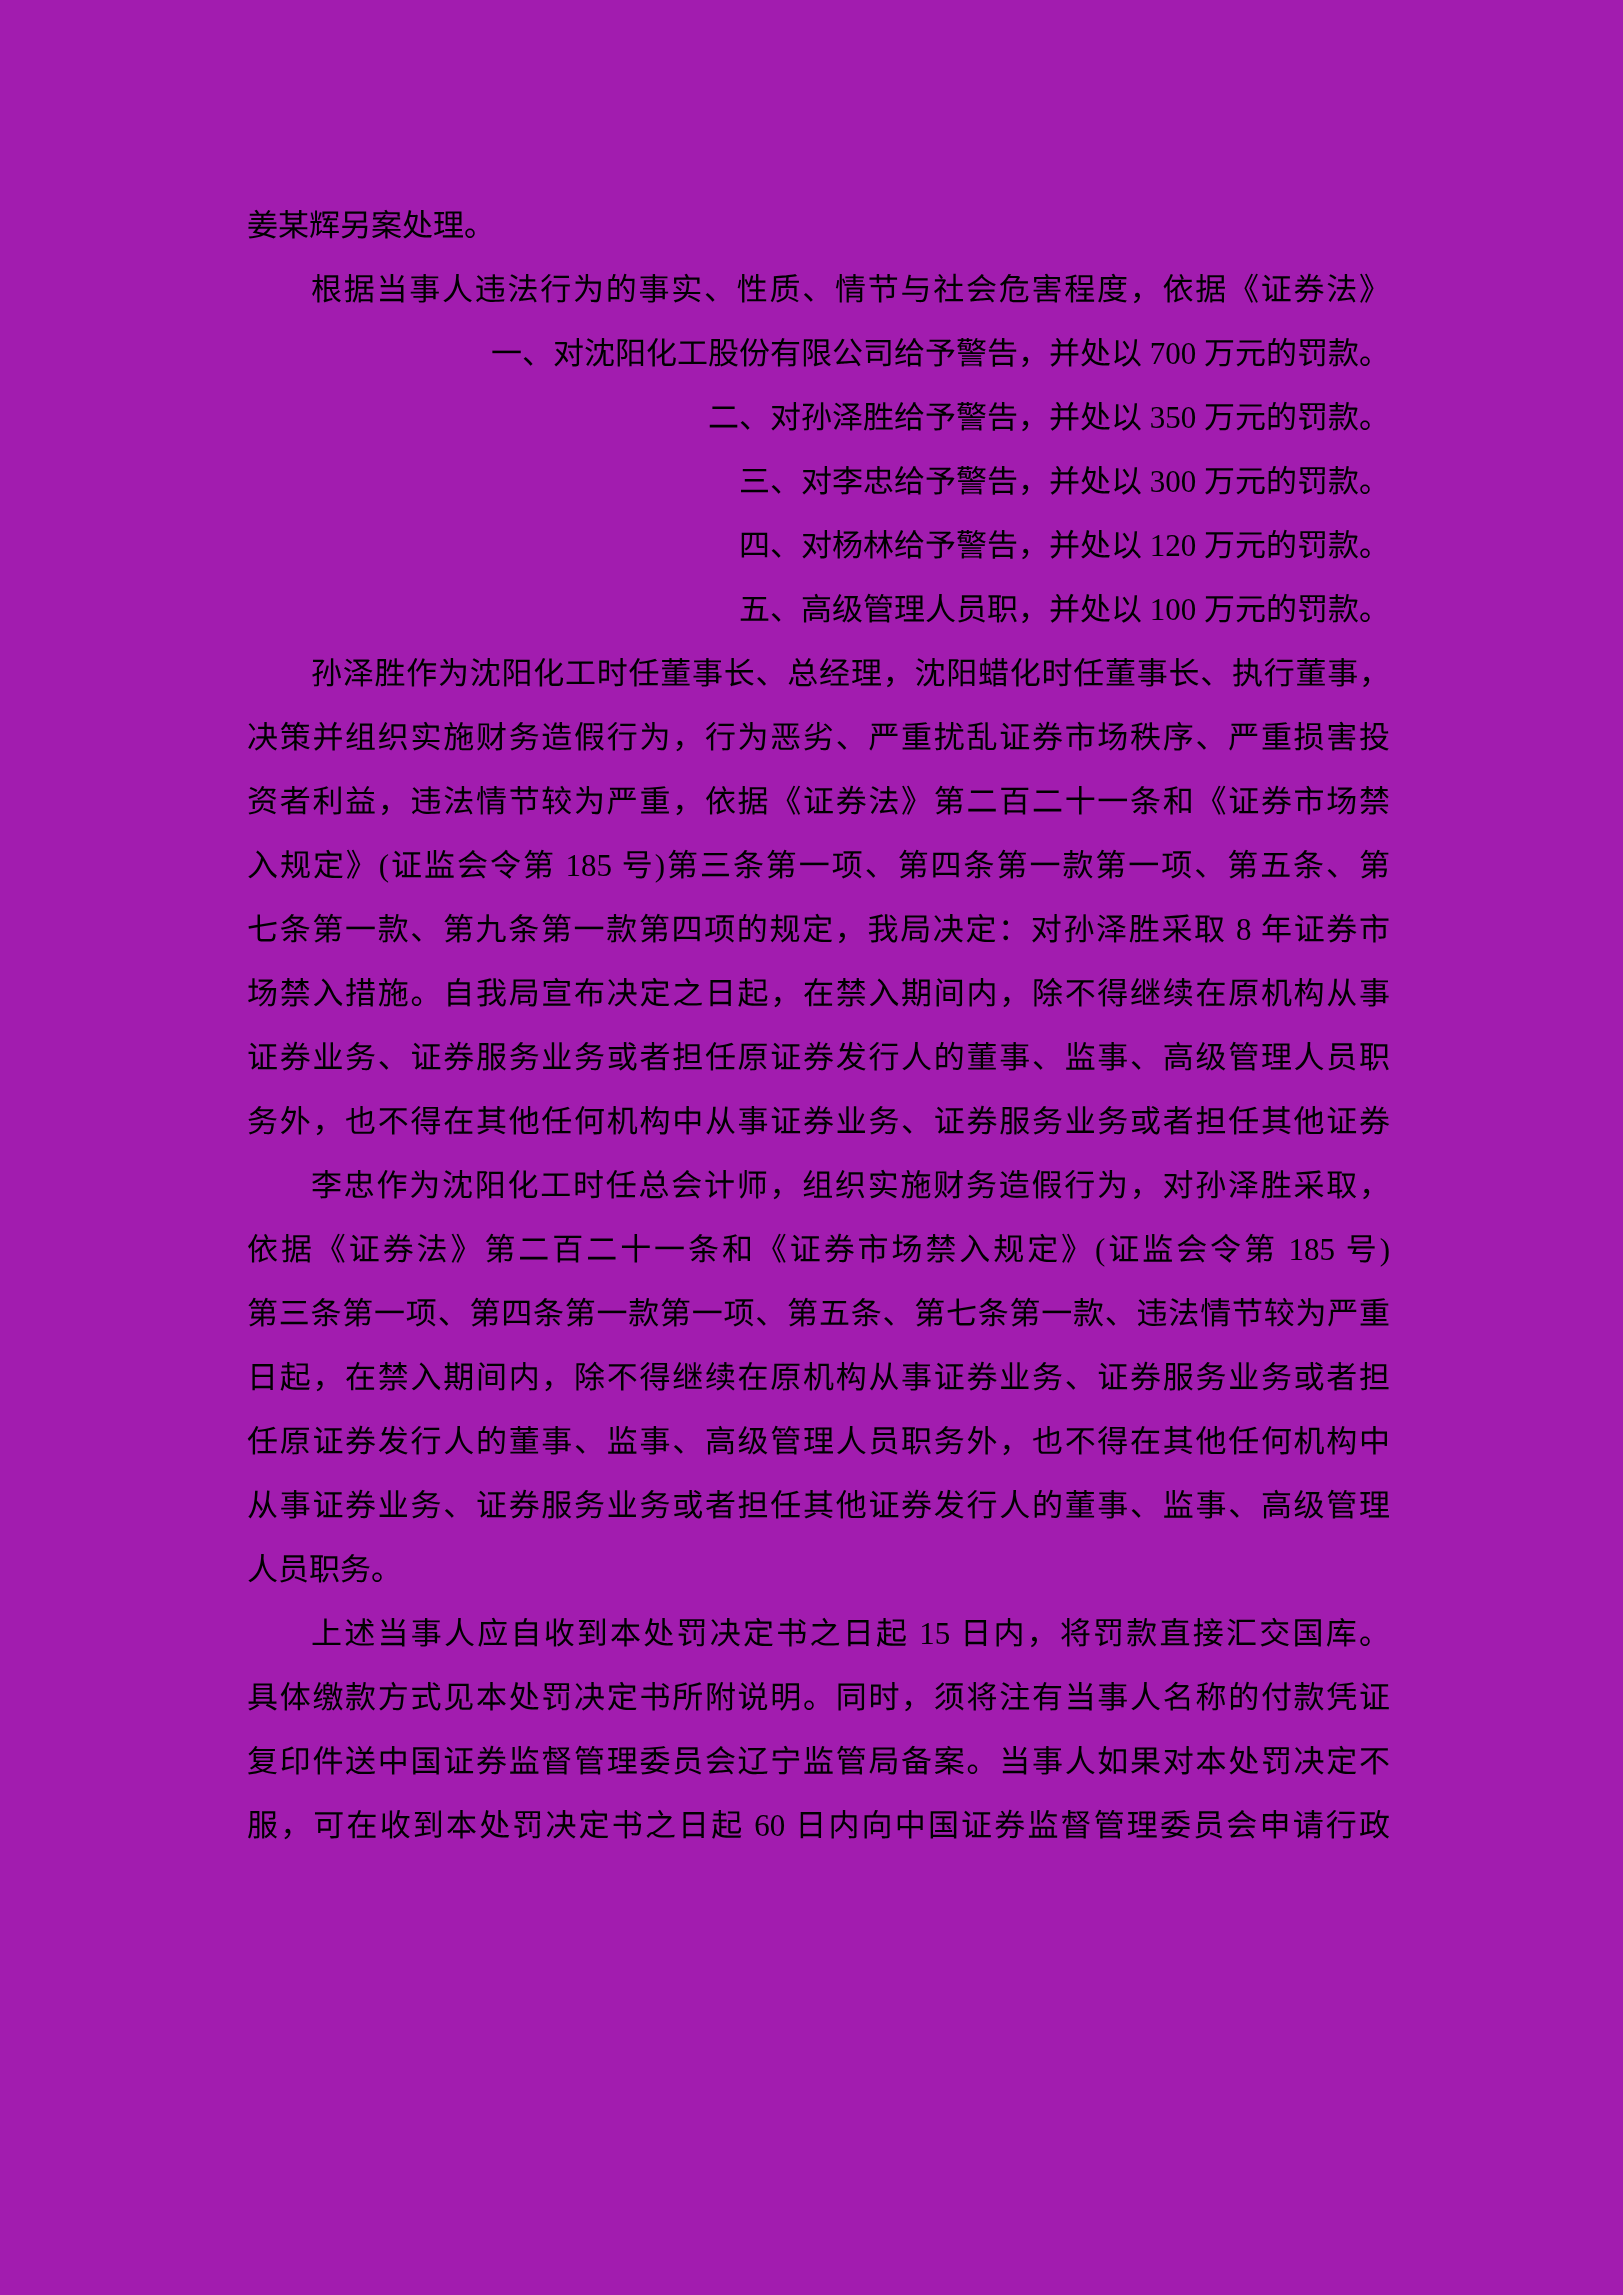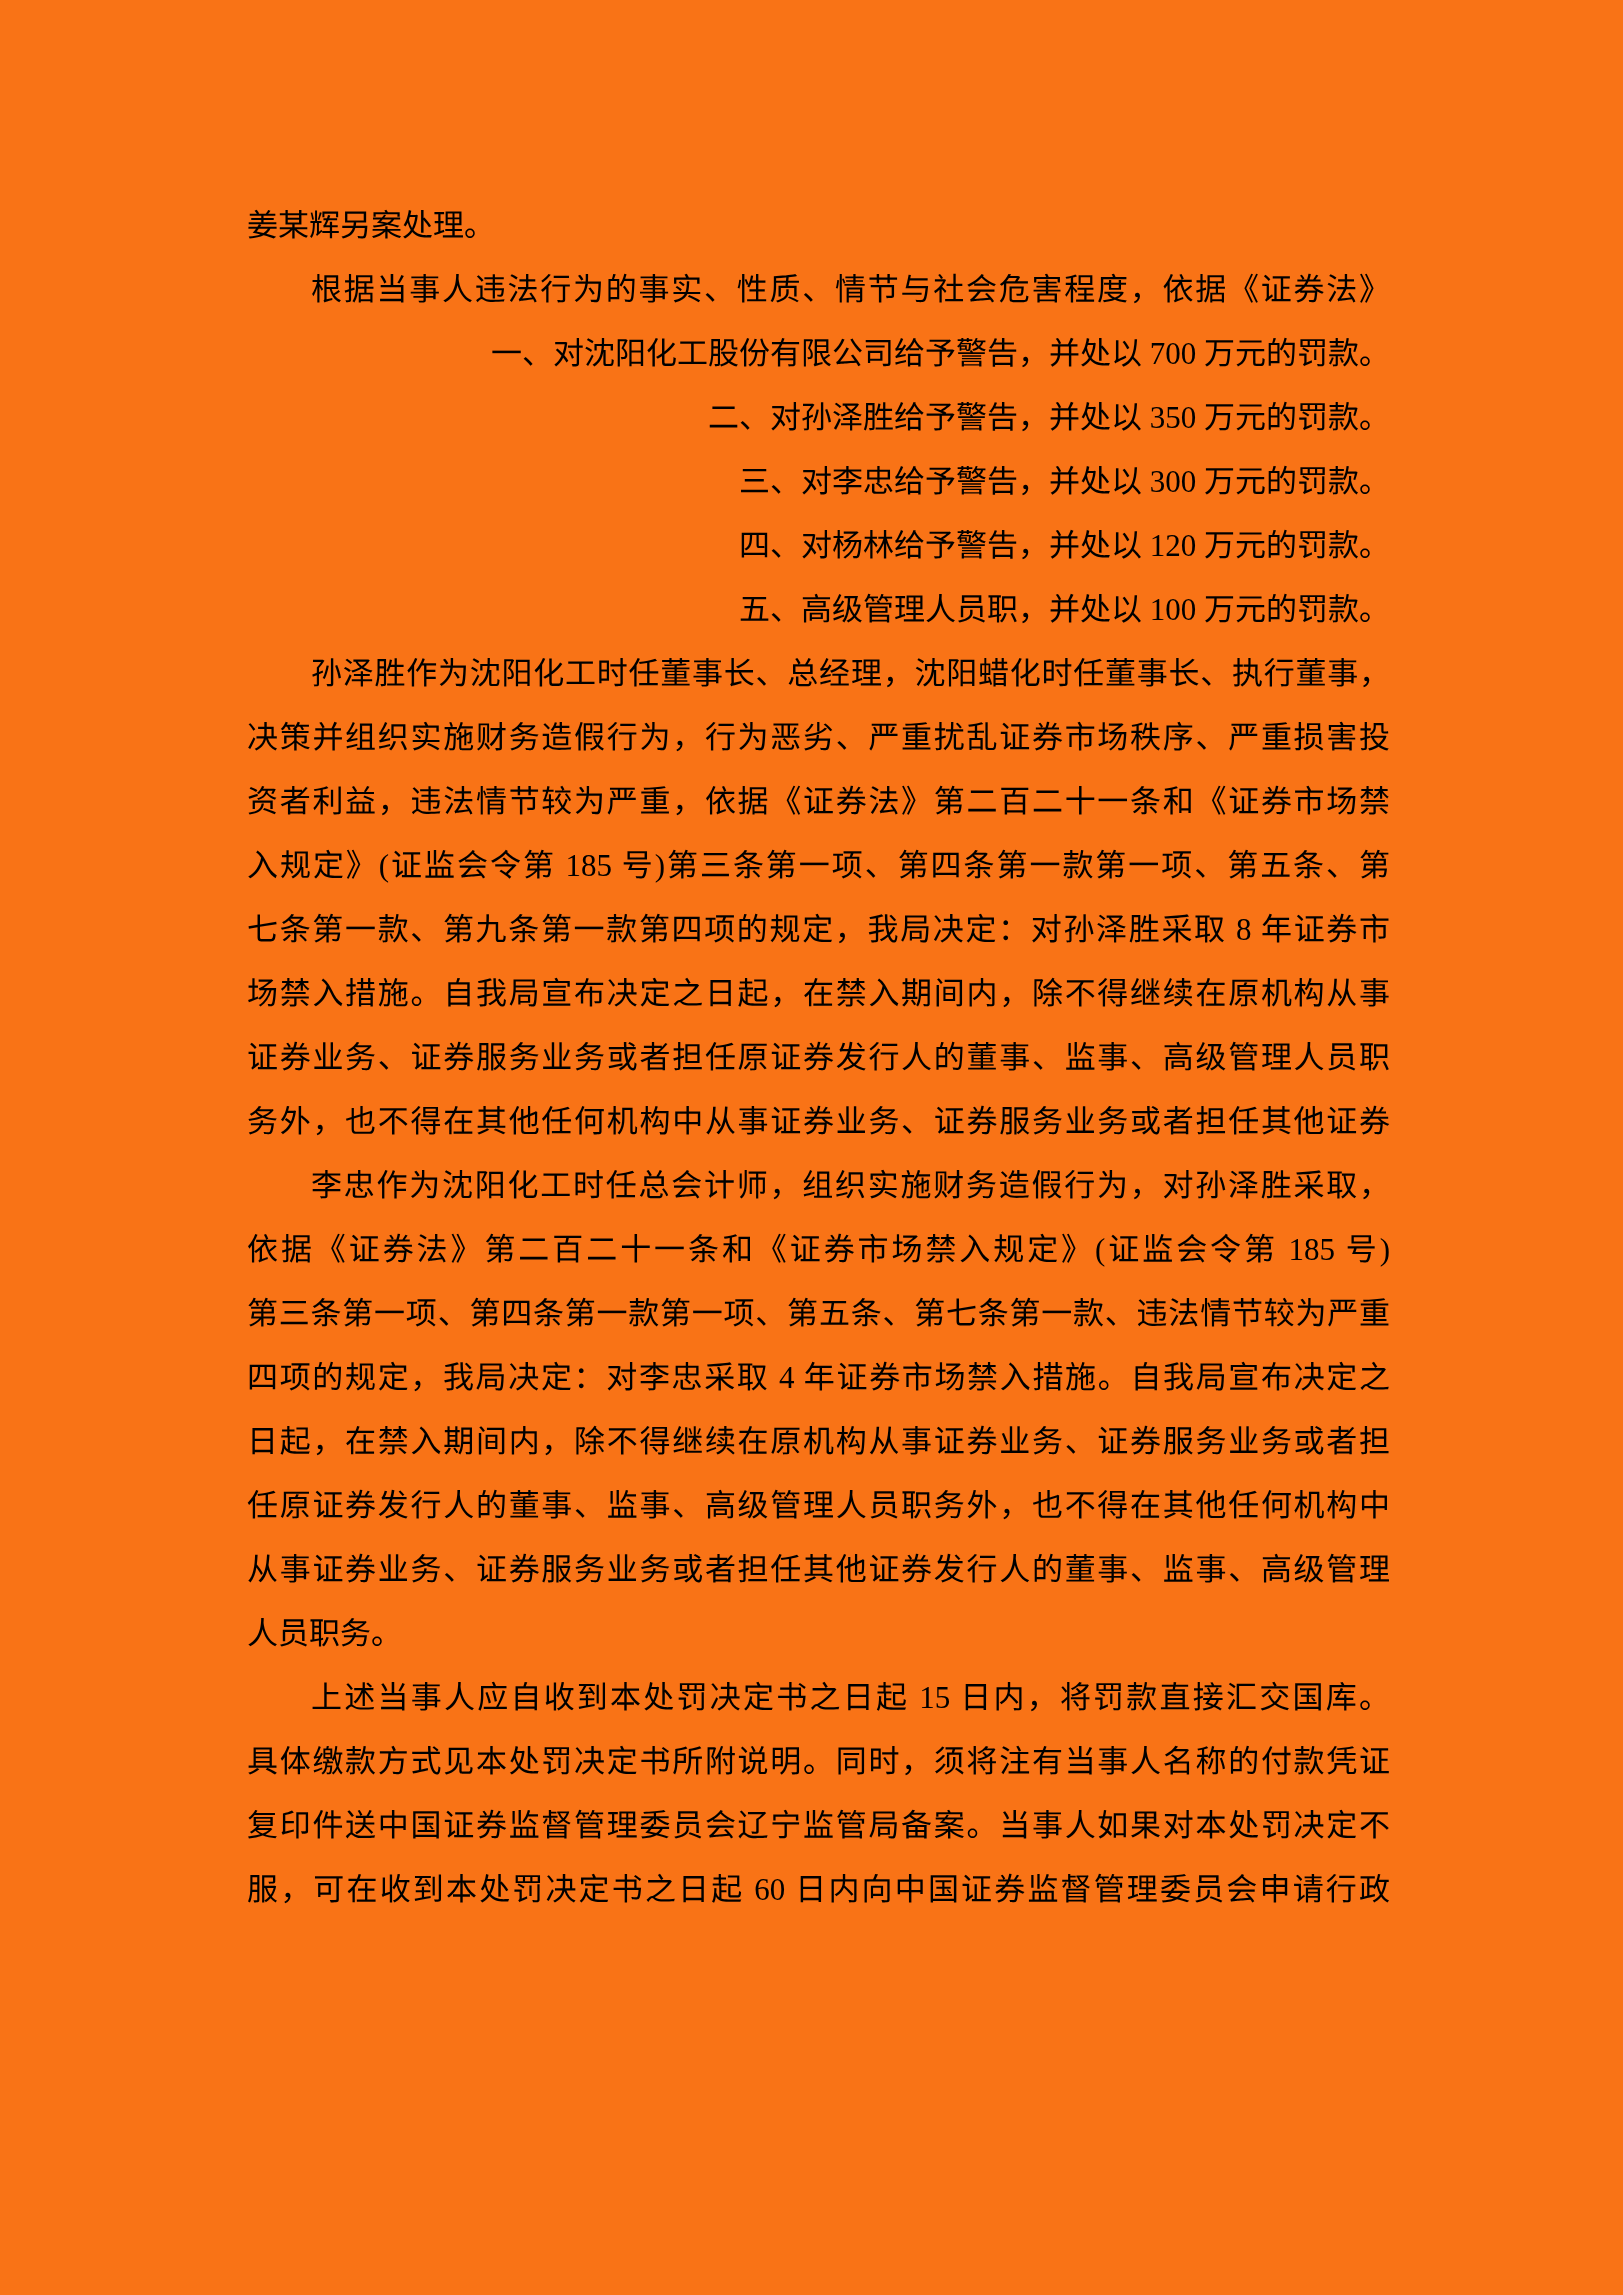--- a/index.html
+++ b/index.html
@@ -4,21 +4,21 @@
 <style>
   html, body {
     margin: 0;
     padding: 0;
     background: #ffffff;
   }
   .page {
     position: relative;
     width: 1623px;
     height: 2295px;
-    background: #f97316;
+    background: #a21caf;
     overflow: hidden;
   }
   .text-block {
     position: absolute;
     left: 247px;
     top: 194px;
     width: 1143px;
   }
   .line {
     font-family: "Liberation Serif", "DejaVu Serif", serif;
@@ -56,21 +56,20 @@
       <div class="line justify">决策并组织实施财务造假行为，行为恶劣、严重扰乱证券市场秩序、严重损害投</div>
       <div class="line justify">资者利益，违法情节较为严重，依据《证券法》第二百二十一条和《证券市场禁</div>
       <div class="line justify">入规定》(证监会令第 185 号)第三条第一项、第四条第一款第一项、第五条、第</div>
       <div class="line justify">七条第一款、第九条第一款第四项的规定，我局决定：对孙泽胜采取 8 年证券市</div>
       <div class="line justify">场禁入措施。自我局宣布决定之日起，在禁入期间内，除不得继续在原机构从事</div>
       <div class="line justify">证券业务、证券服务业务或者担任原证券发行人的董事、监事、高级管理人员职</div>
       <div class="line justify">务外，也不得在其他任何机构中从事证券业务、证券服务业务或者担任其他证券</div>
       <div class="line indent justify">李忠作为沈阳化工时任总会计师，组织实施财务造假行为，对孙泽胜采取，</div>
       <div class="line justify">依据《证券法》第二百二十一条和《证券市场禁入规定》(证监会令第 185 号)</div>
       <div class="line justify">第三条第一项、第四条第一款第一项、第五条、第七条第一款、违法情节较为严重</div>
-      <div class="line justify">四项的规定，我局决定：对李忠采取 4 年证券市场禁入措施。自我局宣布决定之</div>
       <div class="line justify">日起，在禁入期间内，除不得继续在原机构从事证券业务、证券服务业务或者担</div>
       <div class="line justify">任原证券发行人的董事、监事、高级管理人员职务外，也不得在其他任何机构中</div>
       <div class="line justify">从事证券业务、证券服务业务或者担任其他证券发行人的董事、监事、高级管理</div>
       <div class="line">人员职务。</div>
       <div class="line indent justify">上述当事人应自收到本处罚决定书之日起 15 日内，将罚款直接汇交国库。</div>
       <div class="line justify">具体缴款方式见本处罚决定书所附说明。同时，须将注有当事人名称的付款凭证</div>
       <div class="line justify">复印件送中国证券监督管理委员会辽宁监管局备案。当事人如果对本处罚决定不</div>
       <div class="line justify">服，可在收到本处罚决定书之日起 60 日内向中国证券监督管理委员会申请行政</div>
     </div>
 </div>

